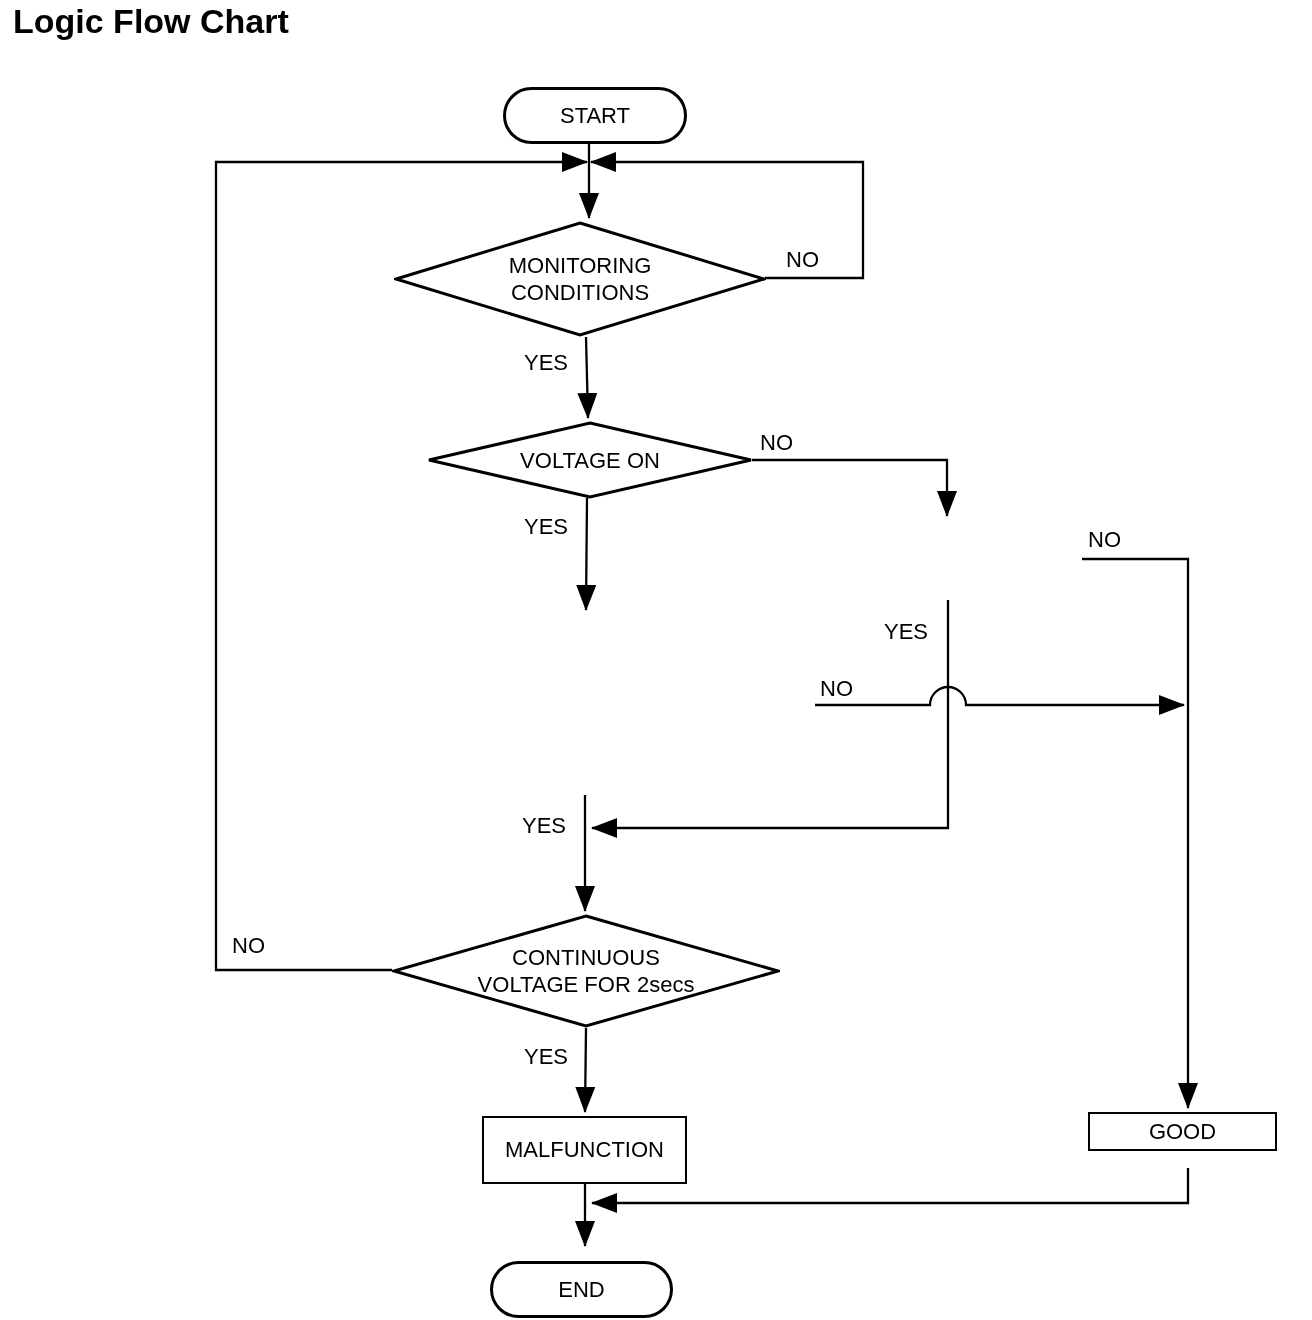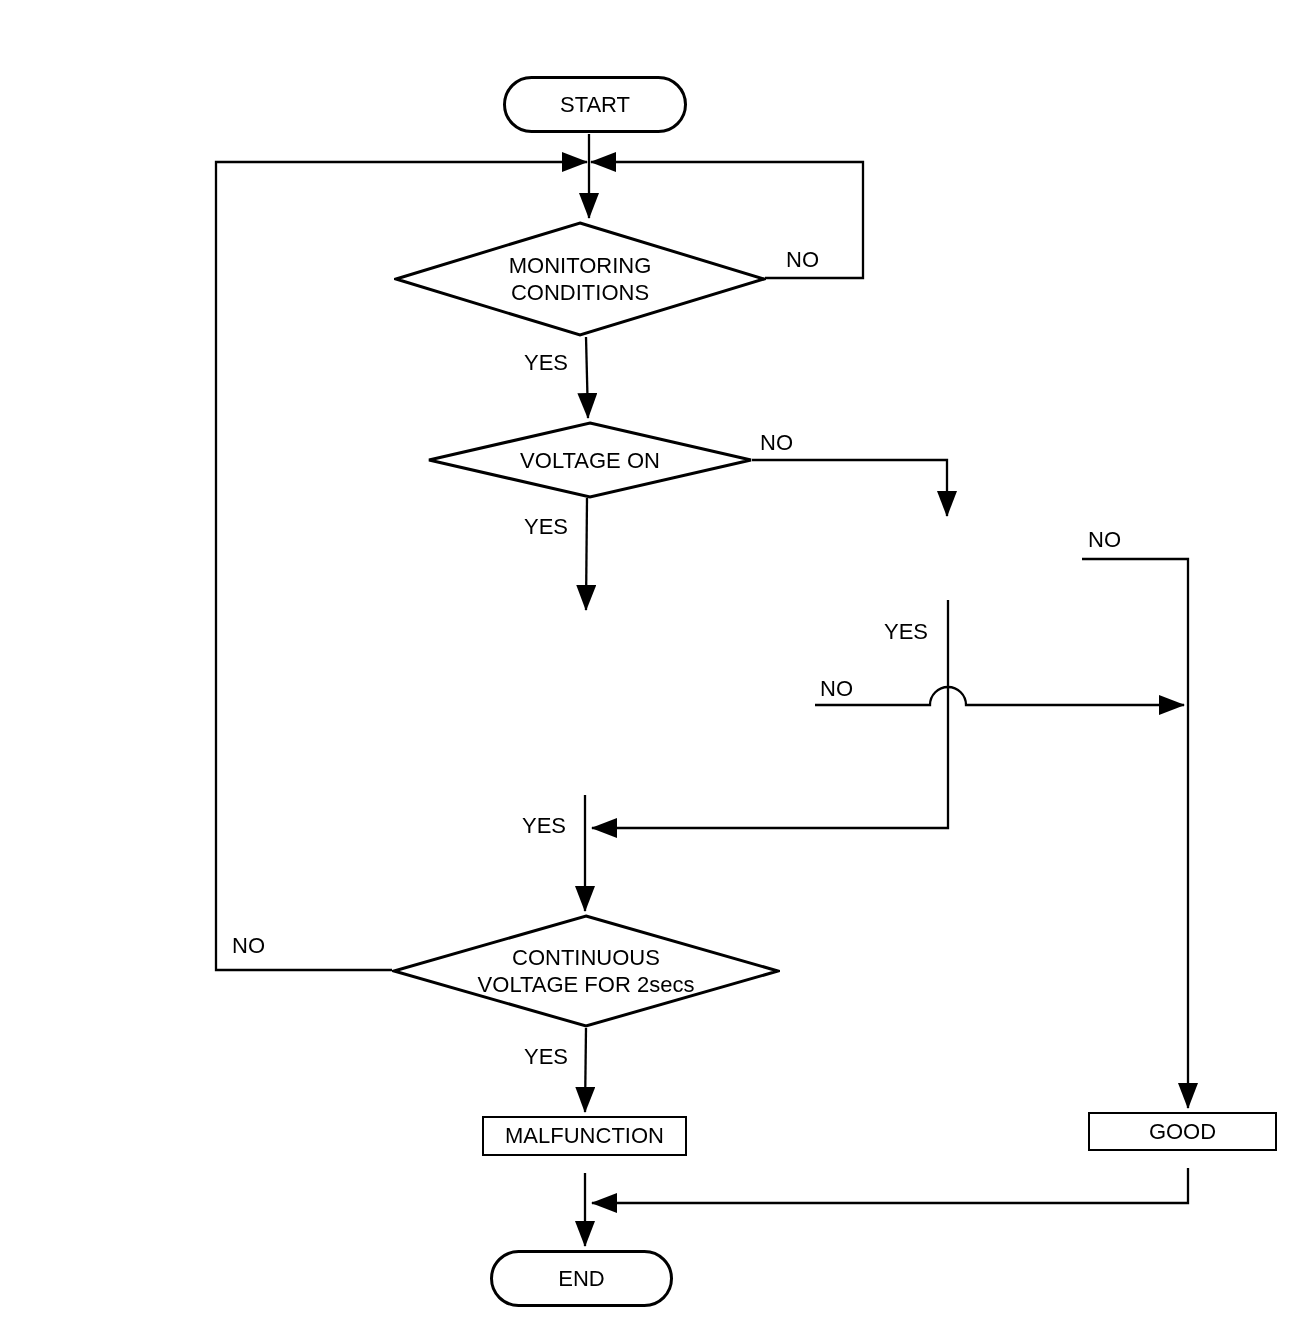--- a/index.html
+++ b/index.html
@@ -4,34 +4,35 @@
 <style>
   html,body { margin:0; padding:0; background:#ffffff; }
   body { width:1312px; height:1320px; position:relative; overflow:hidden;
          font-family:"Liberation Sans", sans-serif; color:#000; }
   .title { position:absolute; left:13px; top:2px; font-size:34px; font-weight:bold;
            letter-spacing:0px; white-space:nowrap; }
   .canvas { position:absolute; left:0; top:0; width:1312px; height:1320px; }
   svg.connectors { position:absolute; left:0; top:0; }
   .node { position:absolute; display:flex; align-items:center; justify-content:center;
           box-sizing:border-box; background:#fff; font-size:22px; white-space:nowrap; }
-  .terminator { border:3.5px solid #000; border-radius:30px; }
+  .terminator { border:3.5px solid #000; border-radius:30px;margin-top:11px; }
   .process { border:2.5px solid #000; }
   .decision { background:transparent; }
   .decision svg { position:absolute; left:0; top:0; }
   .dlabel { position:relative; display:flex; flex-direction:column; align-items:center;
             justify-content:center; text-align:center; font-size:22px; line-height:27px; }
   .elabel { position:absolute; font-size:22px; white-space:nowrap; }
   .elabel.r { width:62px; text-align:right;margin-top:12px; }
 </style>
 </head>
 <body>
 
 <div class="canvas">
 
+  <div class="title">Logic Flow Chart</div>
 
   <svg class="connectors" width="1312" height="1320" viewBox="0 0 1312 1320">
     <defs>
       <marker id="arr" markerUnits="userSpaceOnUse" markerWidth="26" markerHeight="20" viewBox="0 0 26 20" refX="25" refY="10" orient="auto">
         <path d="M0,0 L26,10 L0,20 Z" fill="#000"></path>
       </marker>
     </defs>
     <g fill="none" stroke="#000" stroke-width="2.3">
       <path d="M589 134 L589 218" marker-end="url(#arr)"></path>
       <path d="M392 970 L216 970 L216 162 L587 162" marker-end="url(#arr)"></path>
@@ -77,21 +78,21 @@
   <div class="node decision" style="left:392px; top:914px; width:388px; height:114px;">
     <svg width="388" height="114" viewBox="0 0 388 114">
       <polygon points="194,2 386,57 194,112 2,57" fill="#fff" stroke="#000" stroke-width="3"></polygon>
     </svg>
     <div class="dlabel">
       <span>CONTINUOUS</span>
       <span>VOLTAGE FOR 2secs</span>
     </div>
   </div>
 
-  <div class="node process" style="left:482px; top:1116px; width:205px; height:40px;">
+  <div class="node process" style="left:482px; top:1116px; width:205px; height:68px;">
     <span>MALFUNCTION</span>
   </div>
 
   <div class="node process" style="left:1088px; top:1112px; width:189px; height:39px;">
     <span>GOOD</span>
   </div>
 
   <div class="node terminator" style="left:490px; top:1250px; width:183px; height:57px;">
     <span>END</span>
   </div>

